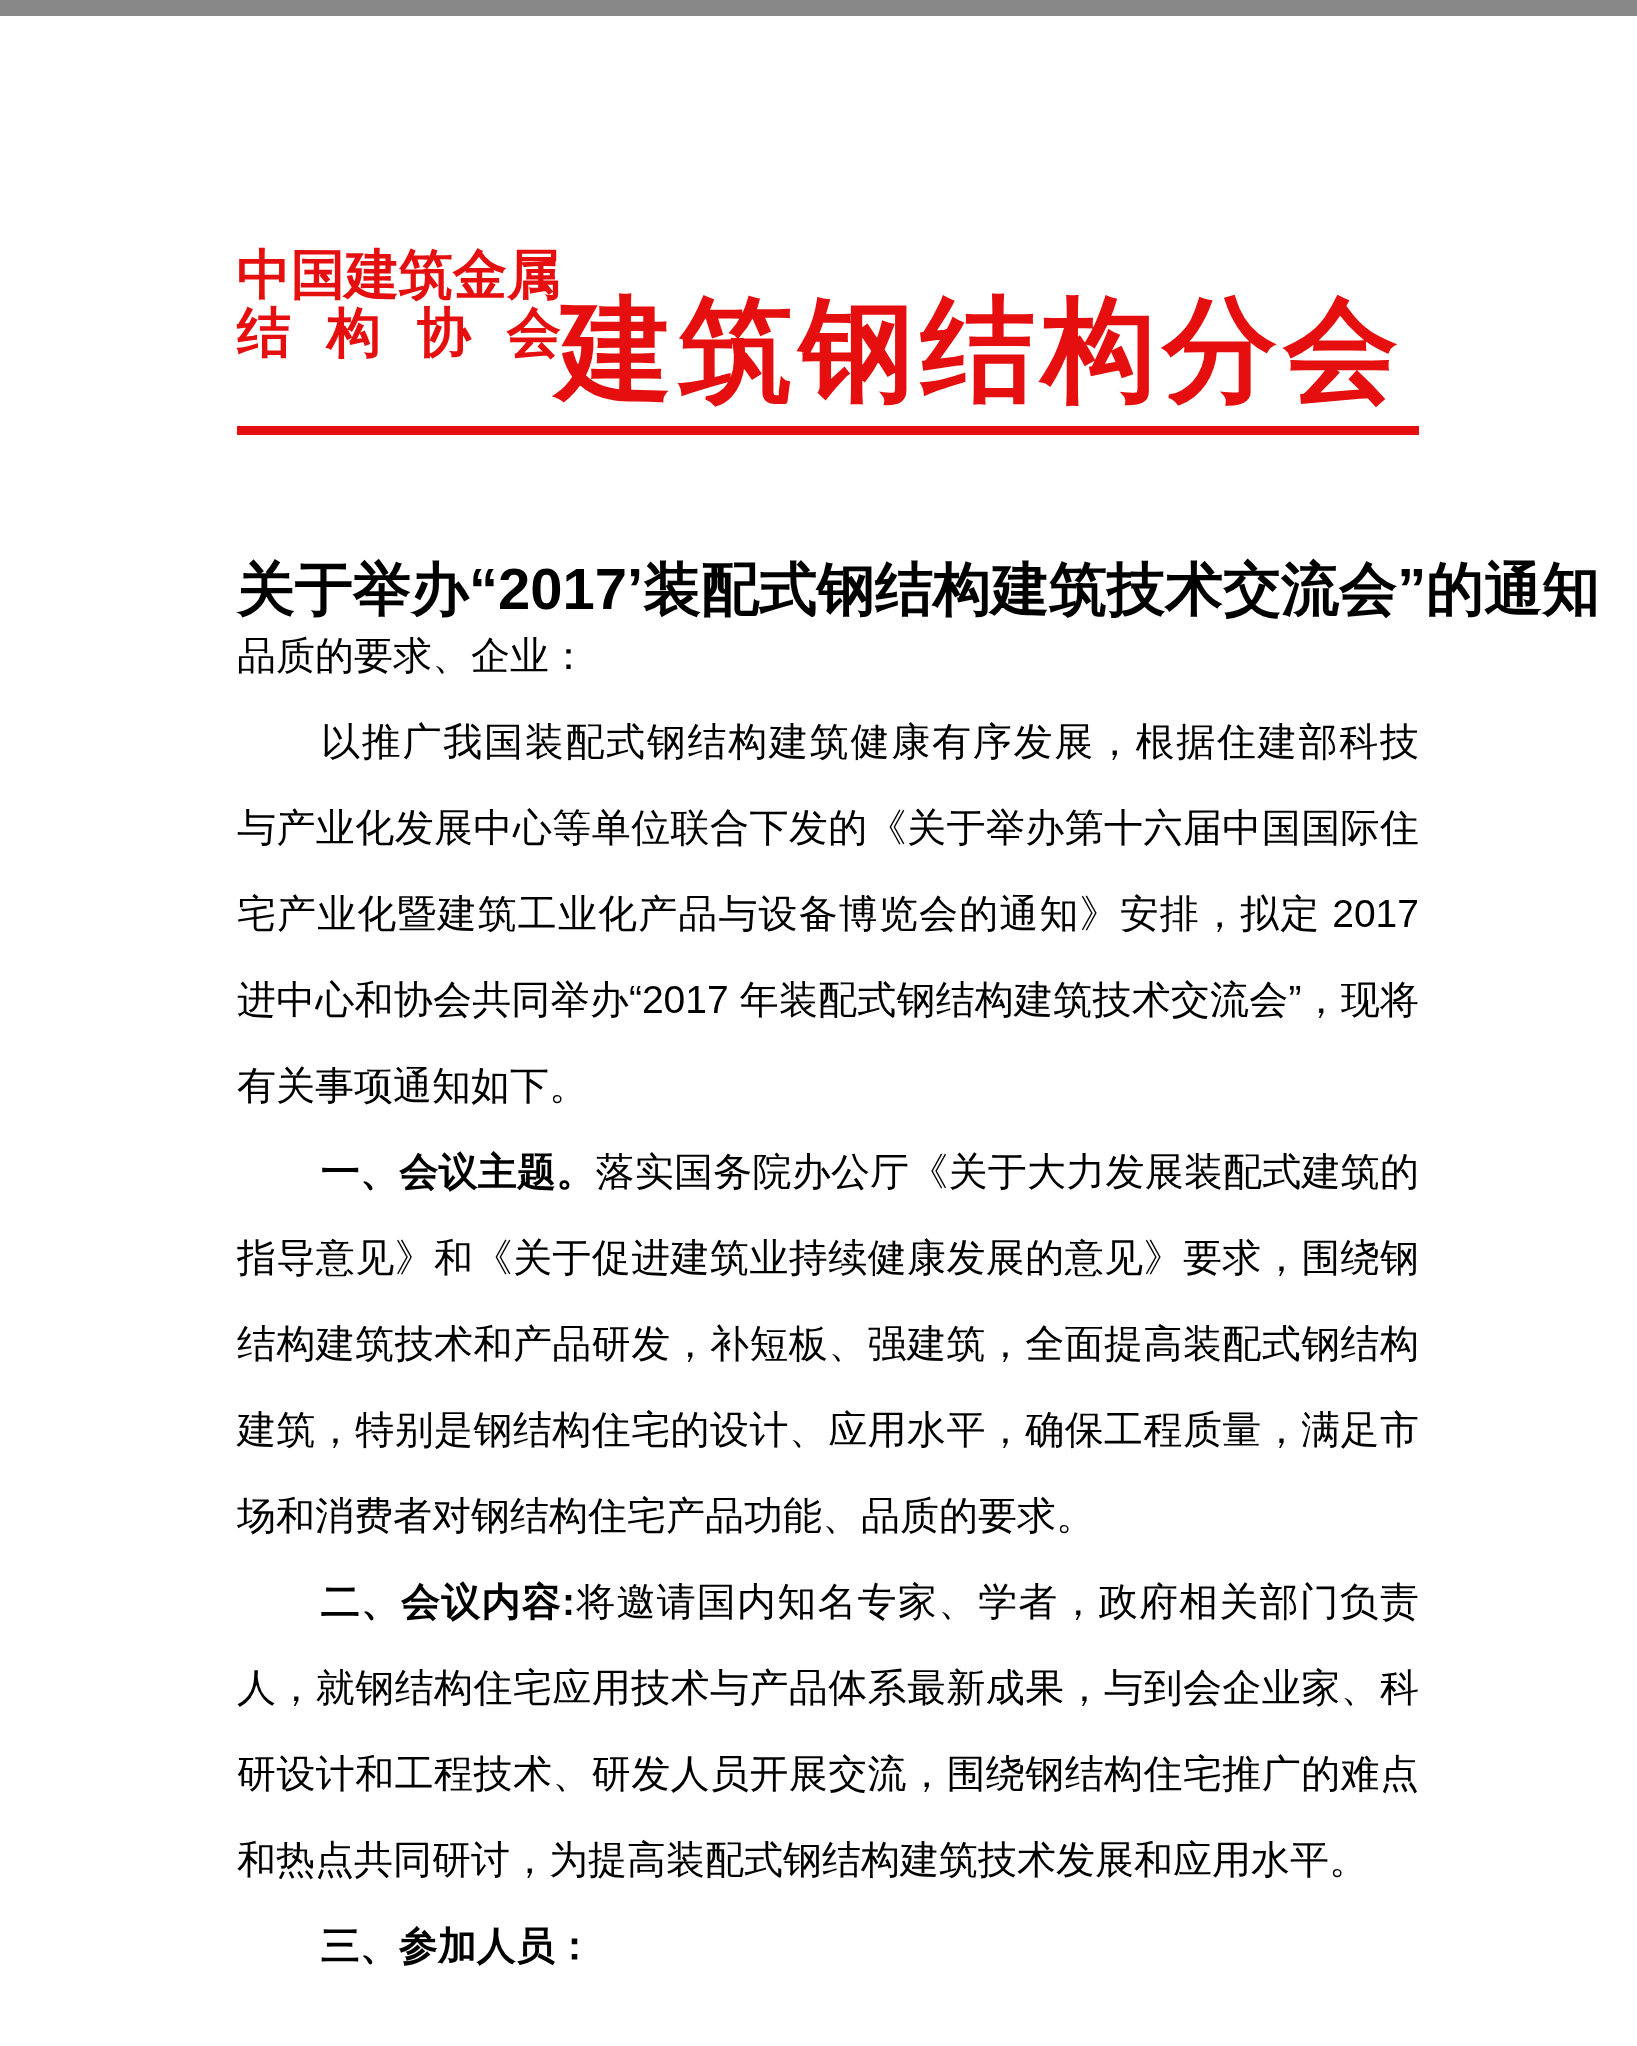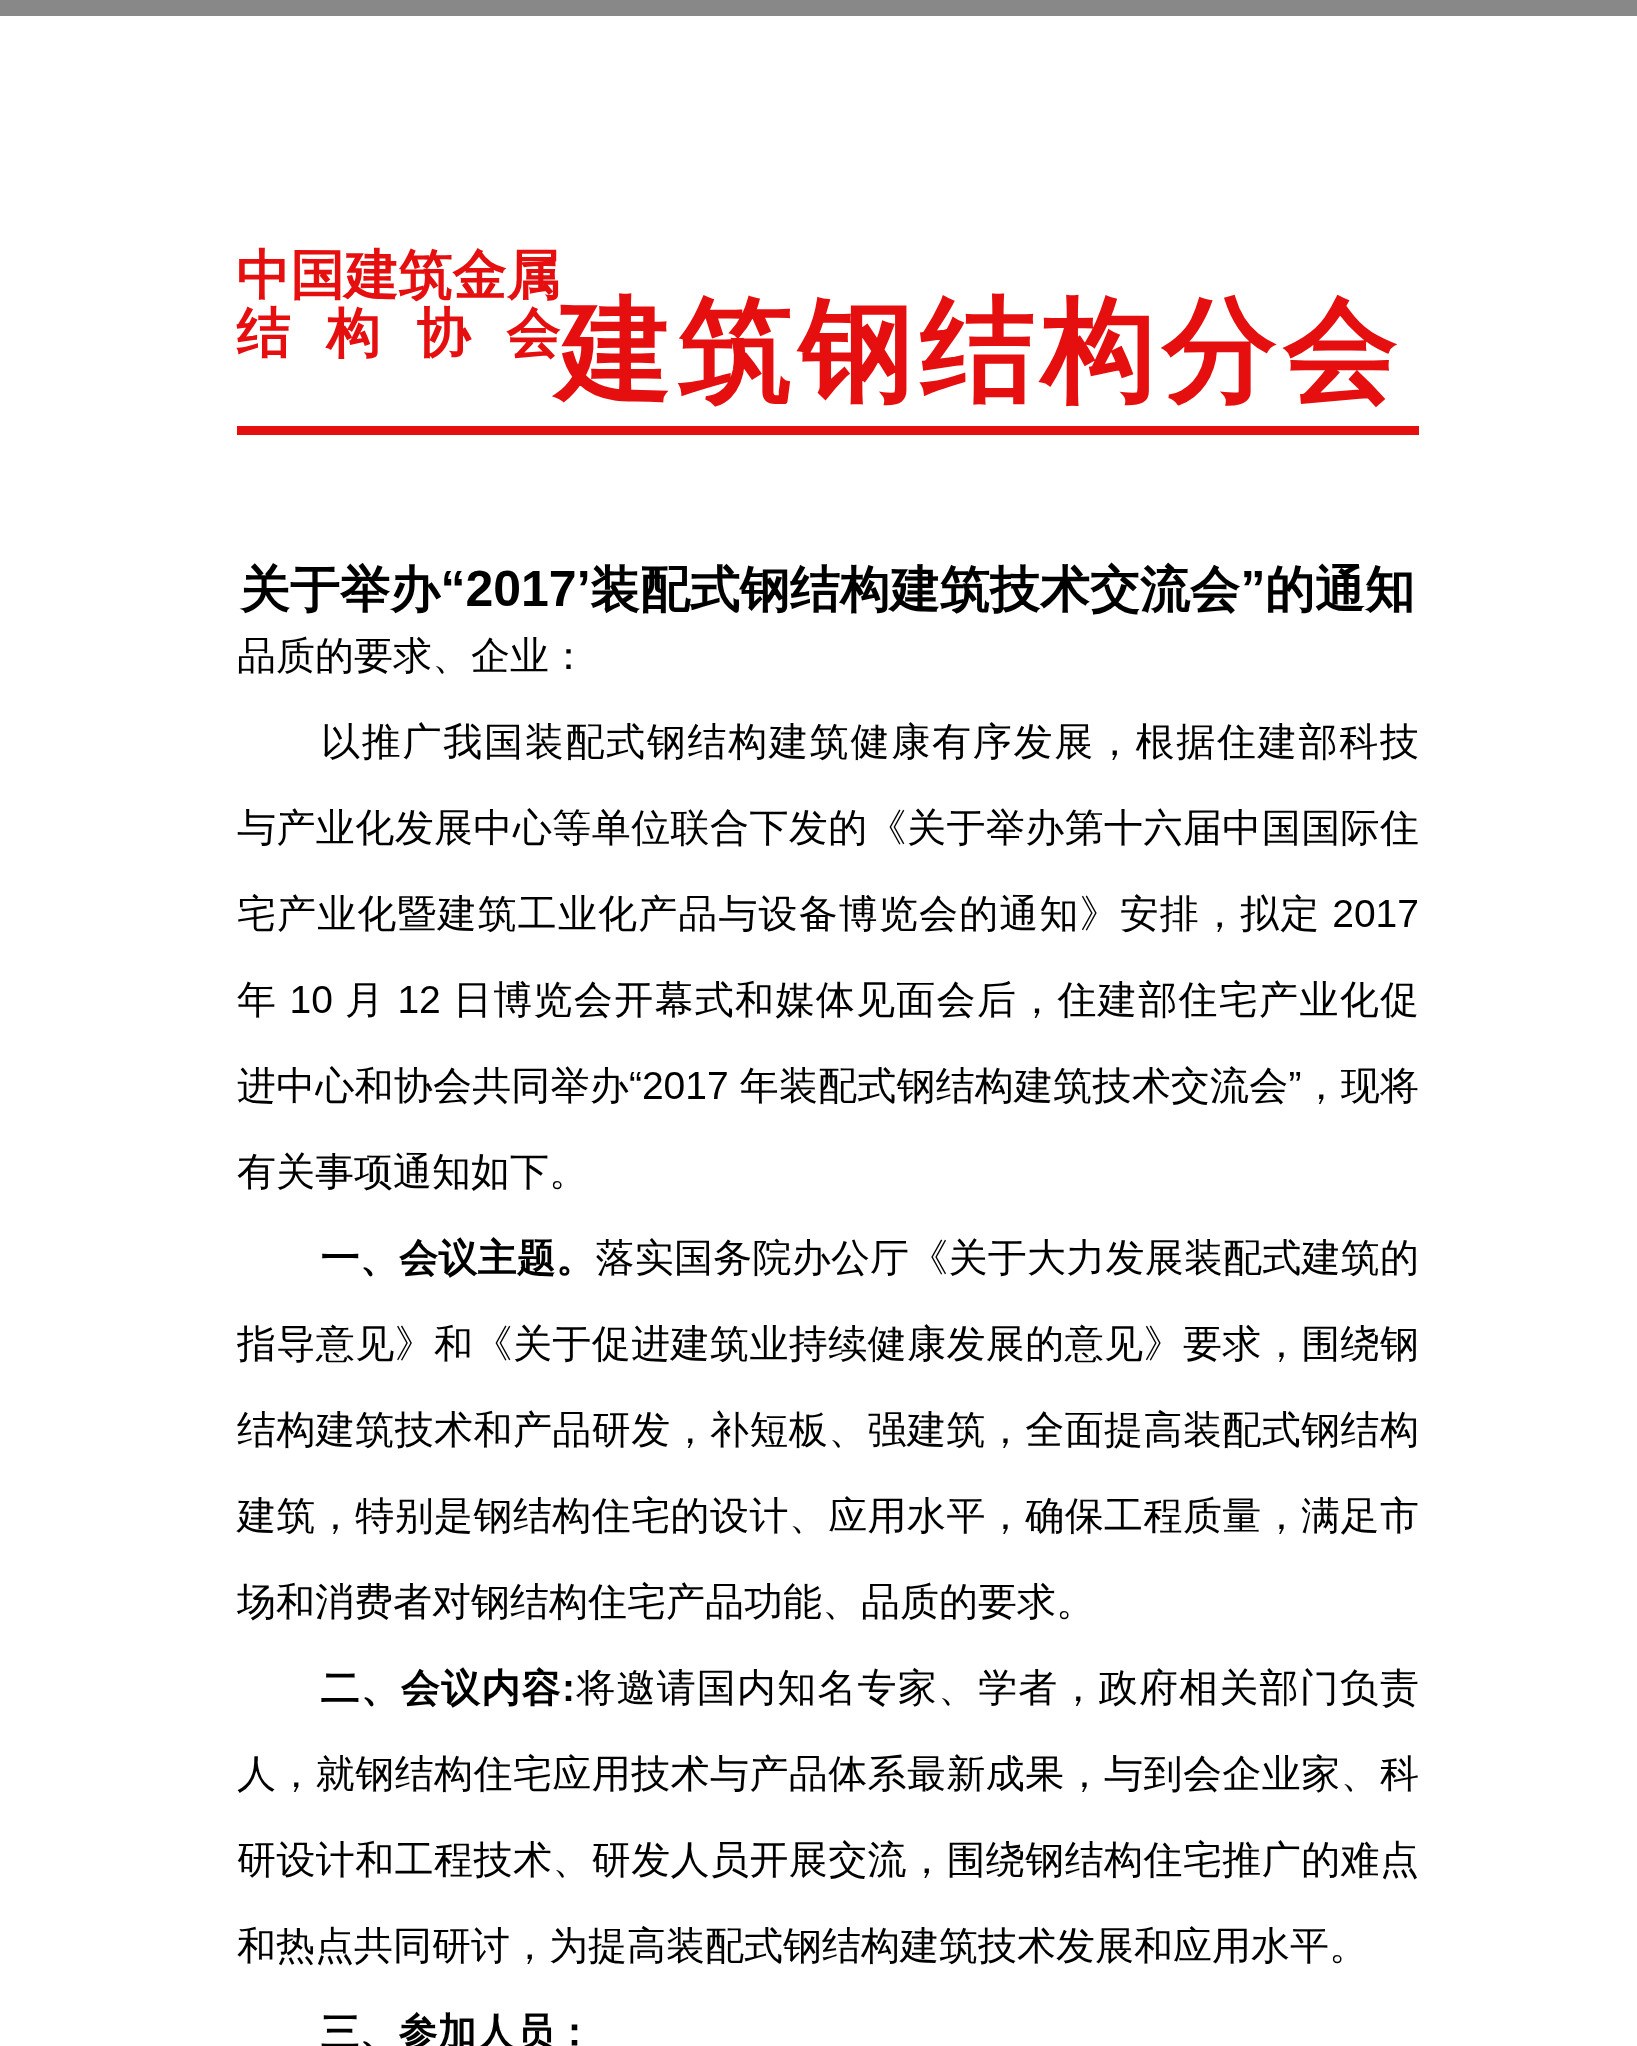--- a/index.html
+++ b/index.html
@@ -34,21 +34,21 @@
     position:absolute; left:237px; top:410px;
     width:1182px; height:9px;
     background:var(--red,#e60f0f);
   }
   
   .title {
     position:absolute; left:237px; top:545px; width:1182px;
     text-align:center;
     font-family:"Liberation Sans", sans-serif;
     font-weight:bold;
-    font-size:50px; line-height:56px;
+    font-size:58px; line-height:56px;
     white-space:nowrap;
   }
   .body {
     position:absolute; left:237px; top:615px; width:1182px;
     font-family:"Liberation Sans", sans-serif;
     font-size:39px;
   }
   .line {
     height:86px; line-height:50px;
     white-space:nowrap;
@@ -72,21 +72,20 @@
 
   <div class="rule"></div>
 
   <div class="title">关于举办“2017’装配式钢结构建筑技术交流会”的通知</div>
 
   <div class="body" id="body-lines">
       <div class="line"><span>品质的要求、企业：</span></div>
       <div class="line ind fill"><span>以推广我国装配式钢结构建筑健康有序发展，根据住建部科技</span></div>
       <div class="line fill"><span>与产业化发展中心等单位联合下发的《关于举办第十六届中国国际住</span></div>
       <div class="line fill"><span>宅产业化暨建筑工业化产品与设备博览会的通知》安排，拟定 2017</span></div>
-      <div class="line fill"><span>年 10 月 12 日博览会开幕式和媒体见面会后，住建部住宅产业化促</span></div>
       <div class="line fill"><span>进中心和协会共同举办“2017 年装配式钢结构建筑技术交流会”，现将</span></div>
       <div class="line"><span>有关事项通知如下。</span></div>
       <div class="line ind fill"><b>一、会议主题。</b><span>落实国务院办公厅《关于大力发展装配式建筑的</span></div>
       <div class="line fill"><span>指导意见》和《关于促进建筑业持续健康发展的意见》要求，围绕钢</span></div>
       <div class="line fill"><span>结构建筑技术和产品研发，补短板、强建筑，全面提高装配式钢结构</span></div>
       <div class="line fill"><span>建筑，特别是钢结构住宅的设计、应用水平，确保工程质量，满足市</span></div>
       <div class="line"><span>场和消费者对钢结构住宅产品功能、品质的要求。</span></div>
       <div class="line ind fill"><b>二、会议内容:</b><span>将邀请国内知名专家、学者，政府相关部门负责</span></div>
       <div class="line fill"><span>人，就钢结构住宅应用技术与产品体系最新成果，与到会企业家、科</span></div>
       <div class="line fill"><span>研设计和工程技术、研发人员开展交流，围绕钢结构住宅推广的难点</span></div>

